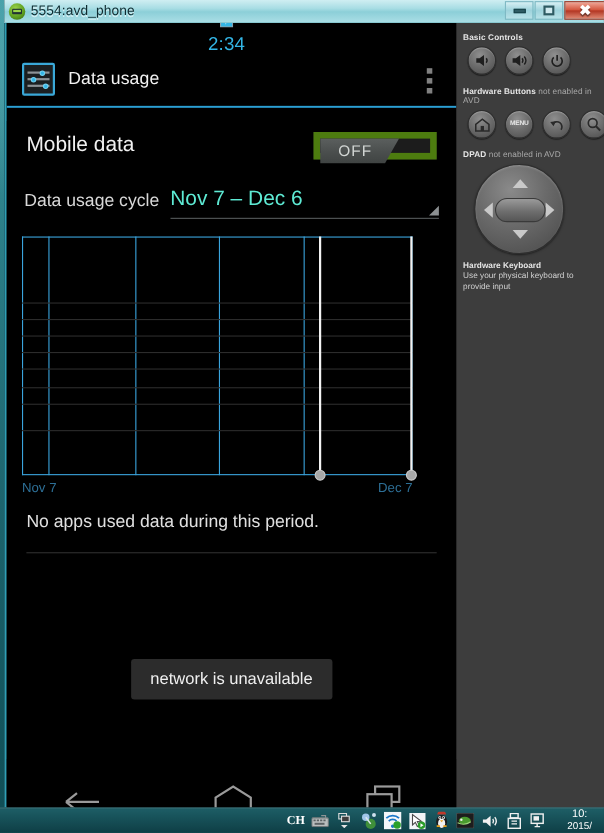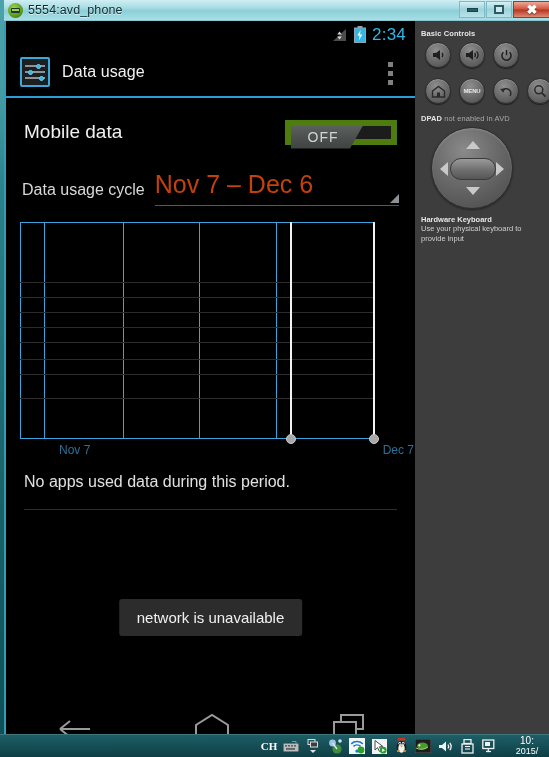--- a/index.html
+++ b/index.html
@@ -73,21 +73,21 @@
 
   
   .phone {
     position:relative; width:411px; height:713px; background:#000;
     border-left:2px solid #2e9fb5;
     overflow:hidden;
   }
   .statusbar {
     height:27px; width:100%; background:#000;
     display:flex; align-items:center; justify-content:flex-end;
-    padding-right:9px; gap:6px;
+    padding-right:9px; gap:6px;flex-direction:column;
   }
   .sig { width:16px; height:14px; position:relative; }
   .sig svg { display:block; }
   .batt { width:12px; height:17px; position:relative; }
   .clock { color:#33b5e5; font-size:17px; line-height:17px; letter-spacing:.2px; }
 
   .actionbar {
     height:48px; display:flex; align-items:center; padding:0 12px 0 14px;
     background:#000; position:relative;
   }
@@ -130,41 +130,41 @@
   }
   .switch .thumb span { color:#d2d6d4; font-size:14px; letter-spacing:1px; margin-right:8px; }
 
   
   .row-cycle { display:flex; align-items:flex-end; margin-top:16px; padding:0 2px; }
   .row-cycle .lbl { color:#d8d8d8; font-size:16px; padding-bottom:7px; }
   .spinner {
     flex:1; margin-left:10px; position:relative; padding-bottom:6px;
     border-bottom:1px solid #55595a;
   }
-  .spinner .val { color:#c2410c; font-size:25px; }
+  .spinner .val { color:#5eead4; font-size:19px; }
   .spinner .arrow {
     position:absolute; right:0; bottom:2px; width:0; height:0;
     border-left:9px solid transparent; border-bottom:9px solid #8c9092;
   }
 
   
   .chart-wrap { margin-top:16px; position:relative; }
   .chart { position:relative; width:355px; height:217px; background:#000; }
   .chart .frame { position:absolute; inset:0; border:1px solid #3aa4dd; border-bottom:none; }
   .chart .vline { position:absolute; top:0; bottom:0; width:1px; background:#3aa4dd; }
   .chart .hline { position:absolute; left:0; right:0; height:1px; background:#2c2c2c; }
   .chart .axis { position:absolute; left:0; right:0; bottom:0; height:1px; background:#3aa4dd; }
   .sweep { position:absolute; top:0; bottom:0; width:2px; background:#f2f2f2; }
   .sweep .grip {
     position:absolute; bottom:-5px; left:-4px; width:10px; height:10px;
     border-radius:50%; background:#a8a8a8; border:1px solid #c9c9c9;
   }
   .chart-labels {
     display:flex; justify-content:space-between; width:355px;
-    margin-top:4px; color:#2d6f96; font-size:12px;margin-left:39px;
+    margin-top:4px; color:#2d6f96; font-size:12px;
   }
 
   
   .info { margin-top:12px; padding:0 4px; }
   .info .line1 { color:#e8e8e8; font-size:16px; }
   .info .line2 { color:#e0e0e0; font-size:16px; margin-top:14px; line-height:1.32; }
   .info .line3 { color:#e0e0e0; font-size:16px; margin-top:16px; }
   .hr { height:1px; background:#2e2e2e; margin-top:18px; }
 
   
@@ -398,20 +398,23 @@
             </svg>
           </div>
           <div class="rbtn">
             <svg width="13" height="13" viewBox="0 0 13 13">
               <path d="M3.4 3.2 a4.6 4.6 0 1 0 6.2 0" stroke="#1f1f1f" stroke-width="1.5" fill="none"></path>
               <line x1="6.5" y1="1" x2="6.5" y2="6.2" stroke="#1f1f1f" stroke-width="1.5"></line>
             </svg>
           </div>
         </div>
 
+        <h4>
+          <span style="font-weight:bold;color:#e6e6e6">Hardware Buttons</span><span> not enabled in AVD</span>
+        </h4>
         <div class="btn-row">
           <div class="rbtn">
             <svg width="15" height="13" viewBox="0 0 15 13">
               <path d="M1.5 12 V6 L7.5 1.4 L13.5 6 V12 z" stroke="#2a2a2a" stroke-width="1.4" fill="none"></path>
               <rect x="6" y="7.5" width="3" height="4.5" fill="#2a2a2a"></rect>
             </svg>
           </div>
           <div class="rbtn">
             <span class="menu-txt">MENU</span>
           </div>

